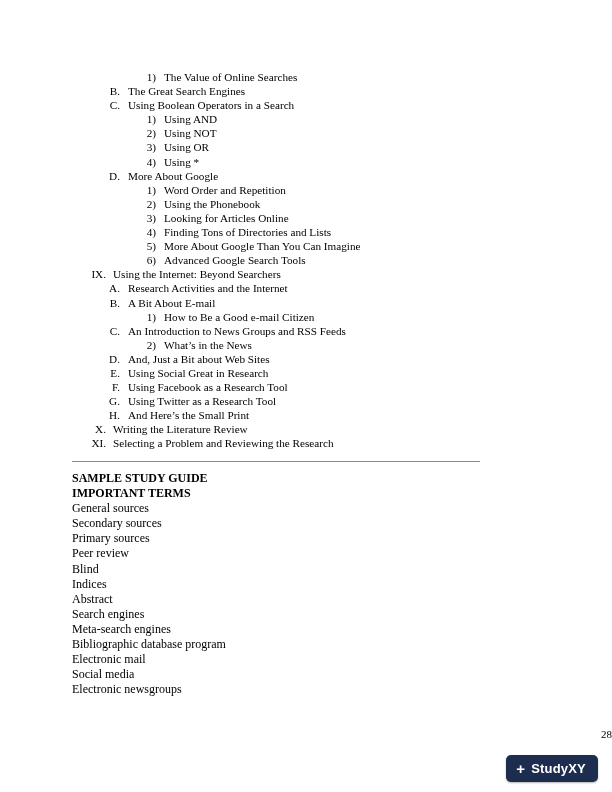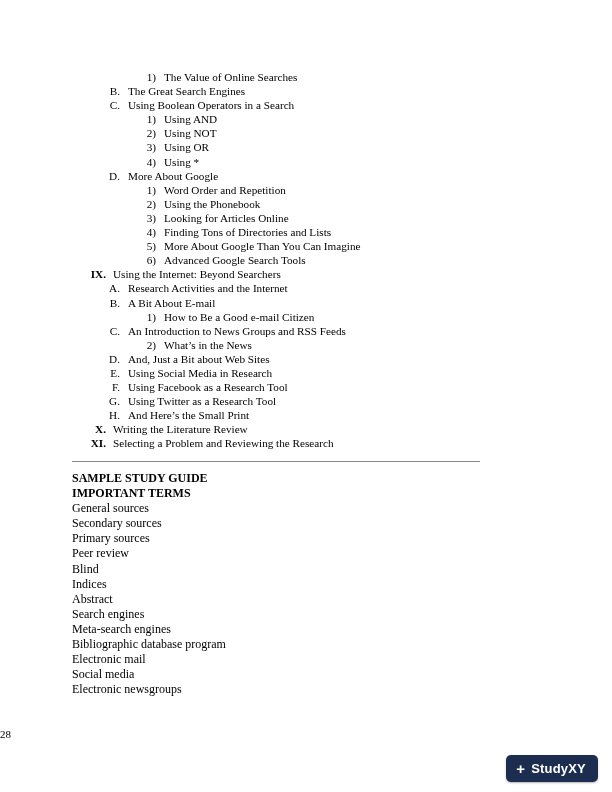--- a/index.html
+++ b/index.html
@@ -41,21 +41,21 @@
     flex: 0 0 auto;
   }
   .txt {
     display: inline-block;
   }
   
   .lvl-1 { padding-left: 0px; }
   .lvl-2 { padding-left: 32px; }
   .lvl-3 { padding-left: 68px; }
 
-  .lvl-1 .marker { width: 34px; padding-right: 7px; font-weight: bold; }
+  .lvl-1 .marker { width: 34px; padding-right: 7px; }
   .lvl-2 .marker { width: 16px; padding-right: 8px; }
   .lvl-3 .marker { width: 16px; padding-right: 8px; }
 
   .divider {
     position: absolute;
     left: 72px;
     top: 461px;
     width: 408px;
     height: 1px;
     background: #8a8a8a;
@@ -72,21 +72,21 @@
     font-weight: bold;
   }
   .terms .item {
     white-space: nowrap;
   }
   .page-number {
     position: absolute;
     left: 0;
     top: 728px;
     width: 612px;
-    text-align: left;
+    text-align: right;
     font-size: 11px;
   }
   .watermark {
     position: absolute;
     right: 14px;
     bottom: 10px;
     background: #1d2d4f;
     color: #ffffff;
     border-radius: 5px;
     padding: 6px 12px 6px 10px;
@@ -191,21 +191,21 @@
       <div class="row lvl-3">
         <span class="marker">2)</span>
         <span class="txt">What’s in the News</span>
       </div>
       <div class="row lvl-2">
         <span class="marker">D.</span>
         <span class="txt">And, Just a Bit about Web Sites</span>
       </div>
       <div class="row lvl-2">
         <span class="marker">E.</span>
-        <span class="txt">Using Social Media in Research</span>
+        <span class="txt">Using Social Great in Research</span>
       </div>
       <div class="row lvl-2">
         <span class="marker">F.</span>
         <span class="txt">Using Facebook as a Research Tool</span>
       </div>
       <div class="row lvl-2">
         <span class="marker">G.</span>
         <span class="txt">Using Twitter as a Research Tool</span>
       </div>
       <div class="row lvl-2">

